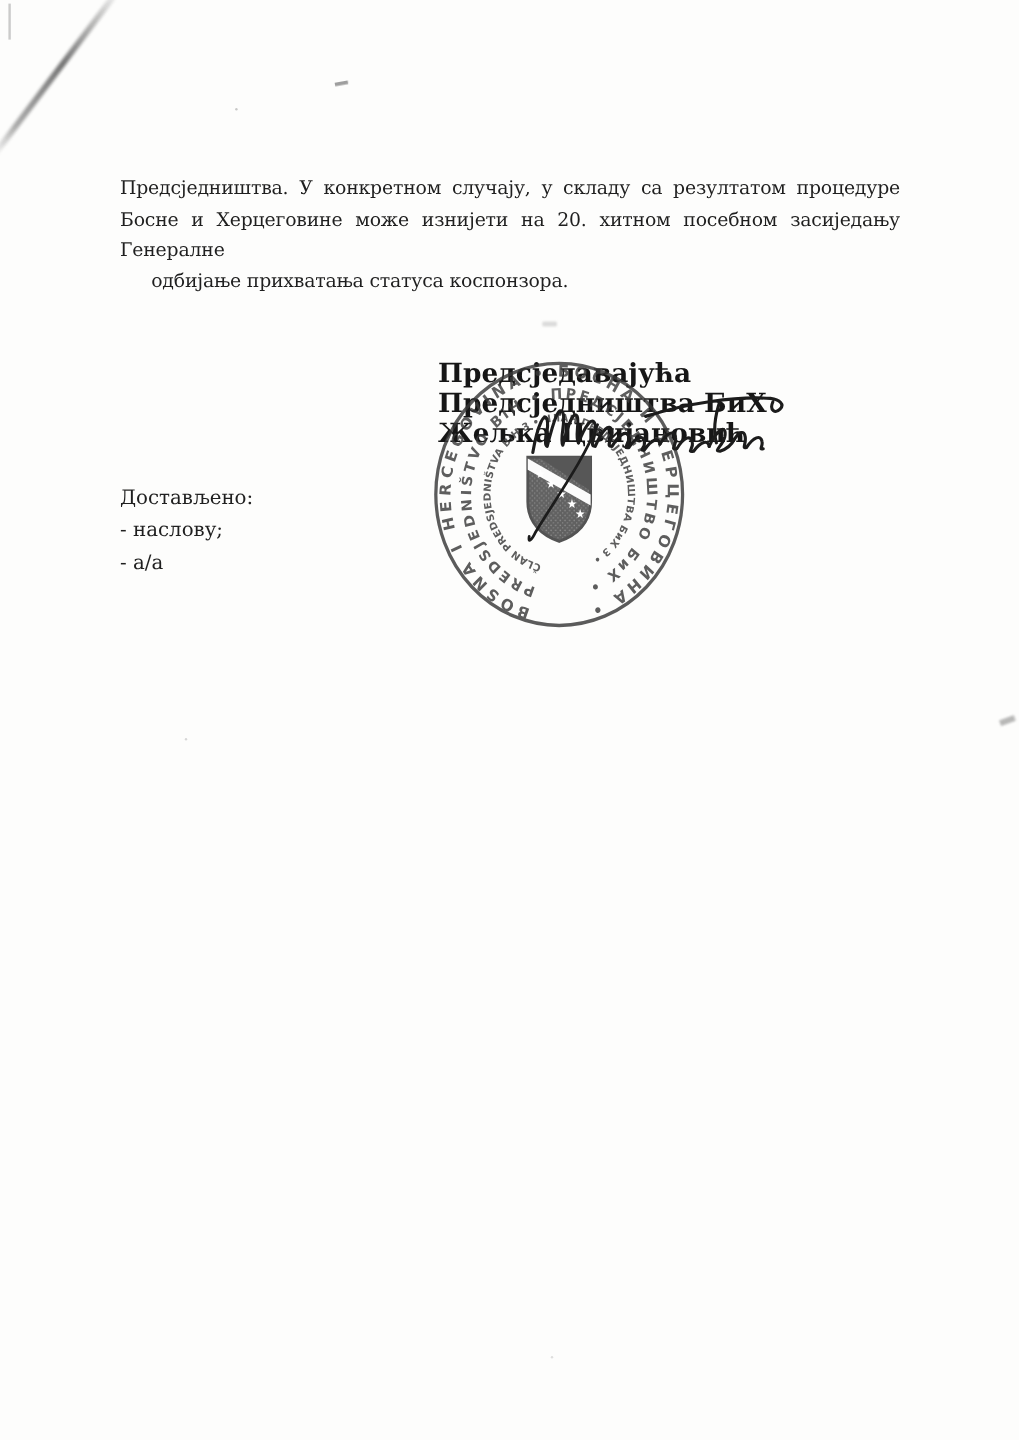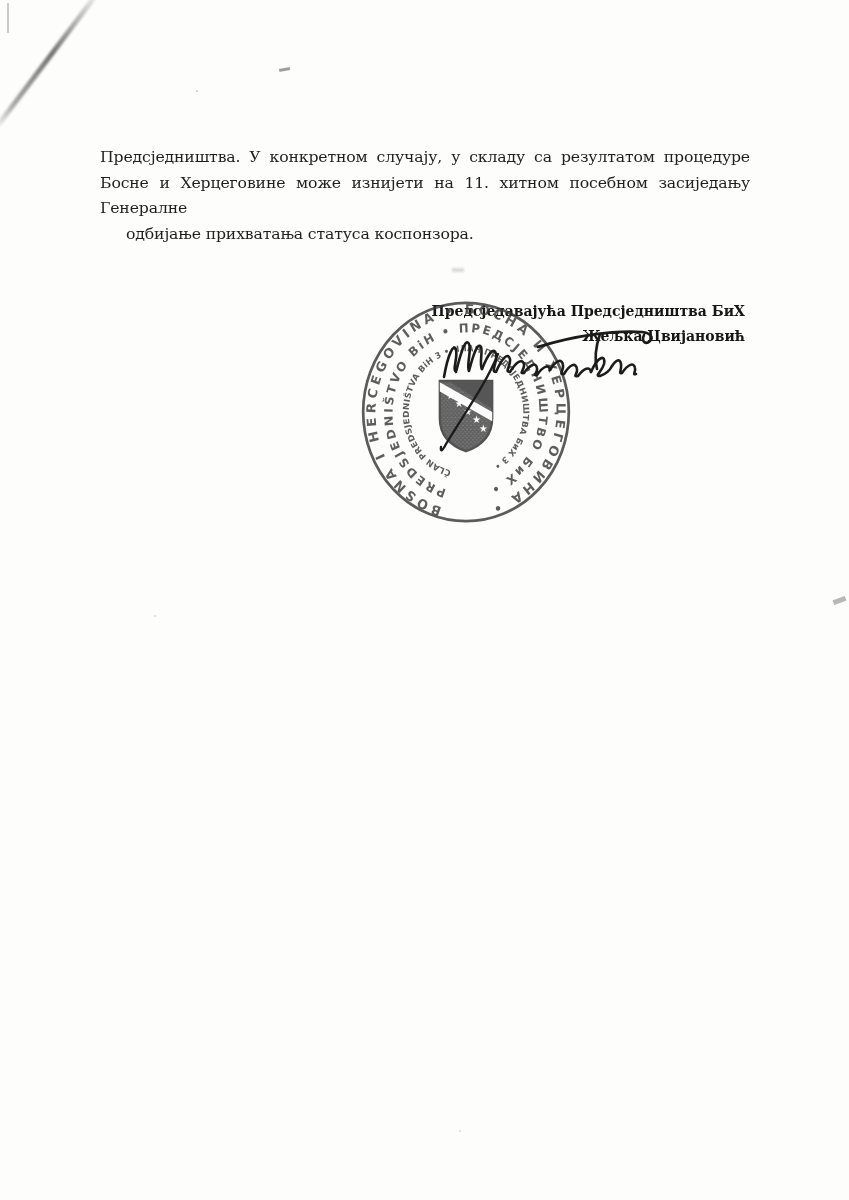--- a/index.html
+++ b/index.html
@@ -29,22 +29,22 @@
   .para{
     position:absolute;left:100px;top:144px;width:650px;
     font-size:15.7px;line-height:25.7px;letter-spacing:-0.15px;
     color:var(--ink,#1f1f1f);
   }
   .para .line{text-align:justify;text-align-last:justify;}
   .para .line.final{text-align-last:left;margin-left:26px;}
 
   
   .sig-block{
-    position:absolute;left:365px;top:299px;width:380px;text-align:right;
-    font-weight:bold;font-size:14px;line-height:25px;color:#161616;
+    position:absolute;left:365px;top:299px;width:380px;text-align:left;
+    font-weight:bold;font-size:22px;line-height:25px;color:#161616;
   }
 
   
   .delivery{
     position:absolute;left:100px;top:401px;width:260px;
     font-size:16.5px;line-height:27px;color:var(--ink,#1f1f1f);
   }
 
   
   .seal-svg{position:absolute;left:338px;top:292px;width:345px;height:245px;}
@@ -67,21 +67,21 @@
   <div class="corner-tick"></div>
   <div class="dash1"></div>
   <div class="speck1"></div>
   <div class="smudge1"></div>
   <div class="smudge2"></div>
   <div class="speck2"></div>
   <div class="speck3"></div>
 
   <div class="para">
     <div class="line">Предсједништва. У конкретном случају, у складу са резултатом процедуре</div>
-    <div class="line">Босне и Херцеговине може изнијети на 11. хитном посебном засиједању Генералне</div>
+    <div class="line">Босне и Херцеговине може изнијети на 20. хитном посебном засиједању Генералне</div>
     <div class="line final">одбијање прихватања статуса коспонзора.</div>
   </div>
 
   <div class="sig-block">
     <div>Предсједавајућа Предсједништва БиХ</div>
     <div>Жељка Цвијановић</div>
   </div>
 
   <svg class="seal-svg" viewBox="0 0 345 245">
     <defs>
@@ -127,14 +127,19 @@
       <path d="M144,77 C150,62 156,54 158,62 C160,70 152,80 158,80 C164,66 170,60 172,67 C173,74 166,80 172,80 C178,70 184,66 186,72 C187,78 180,82 186,81 C192,72 198,70 199,76 C200,81 194,84 199,83 C205,74 211,72 212,78"></path>
       <path d="M212,78 C218,68 224,66 225,73 C226,79 220,83 226,82 C232,72 238,70 239,77 C240,82 234,85 240,84 C246,76 252,74 253,80"></path>
       <path d="M253,80 C260,64 268,62 266,72 C264,80 256,84 262,84 C268,82 272,78 274,74"></path>
       <path d="M274,74 C278,68 282,66 283,72 C284,78 280,82 284,81 C290,72 296,70 297,76 C298,80 294,83 298,82"></path>
       <path d="M200,55 C235,44 275,38 304,40 C312,41 316,45 312,49 C308,53 303,50 306,43"></path>
       <path d="M262,42 C258,54 256,66 259,77"></path>
       <path d="M160,62 C148,92 126,122 108,152 C105,158 102,161 103,155" stroke-width="2.3"></path>
     </g>
   </svg>
 
+  <div class="delivery">
+    <div>Достављено:</div>
+    <div>- наслову;</div>
+    <div>- а/а</div>
+  </div>
 
 </div>
 
 </body></html>

